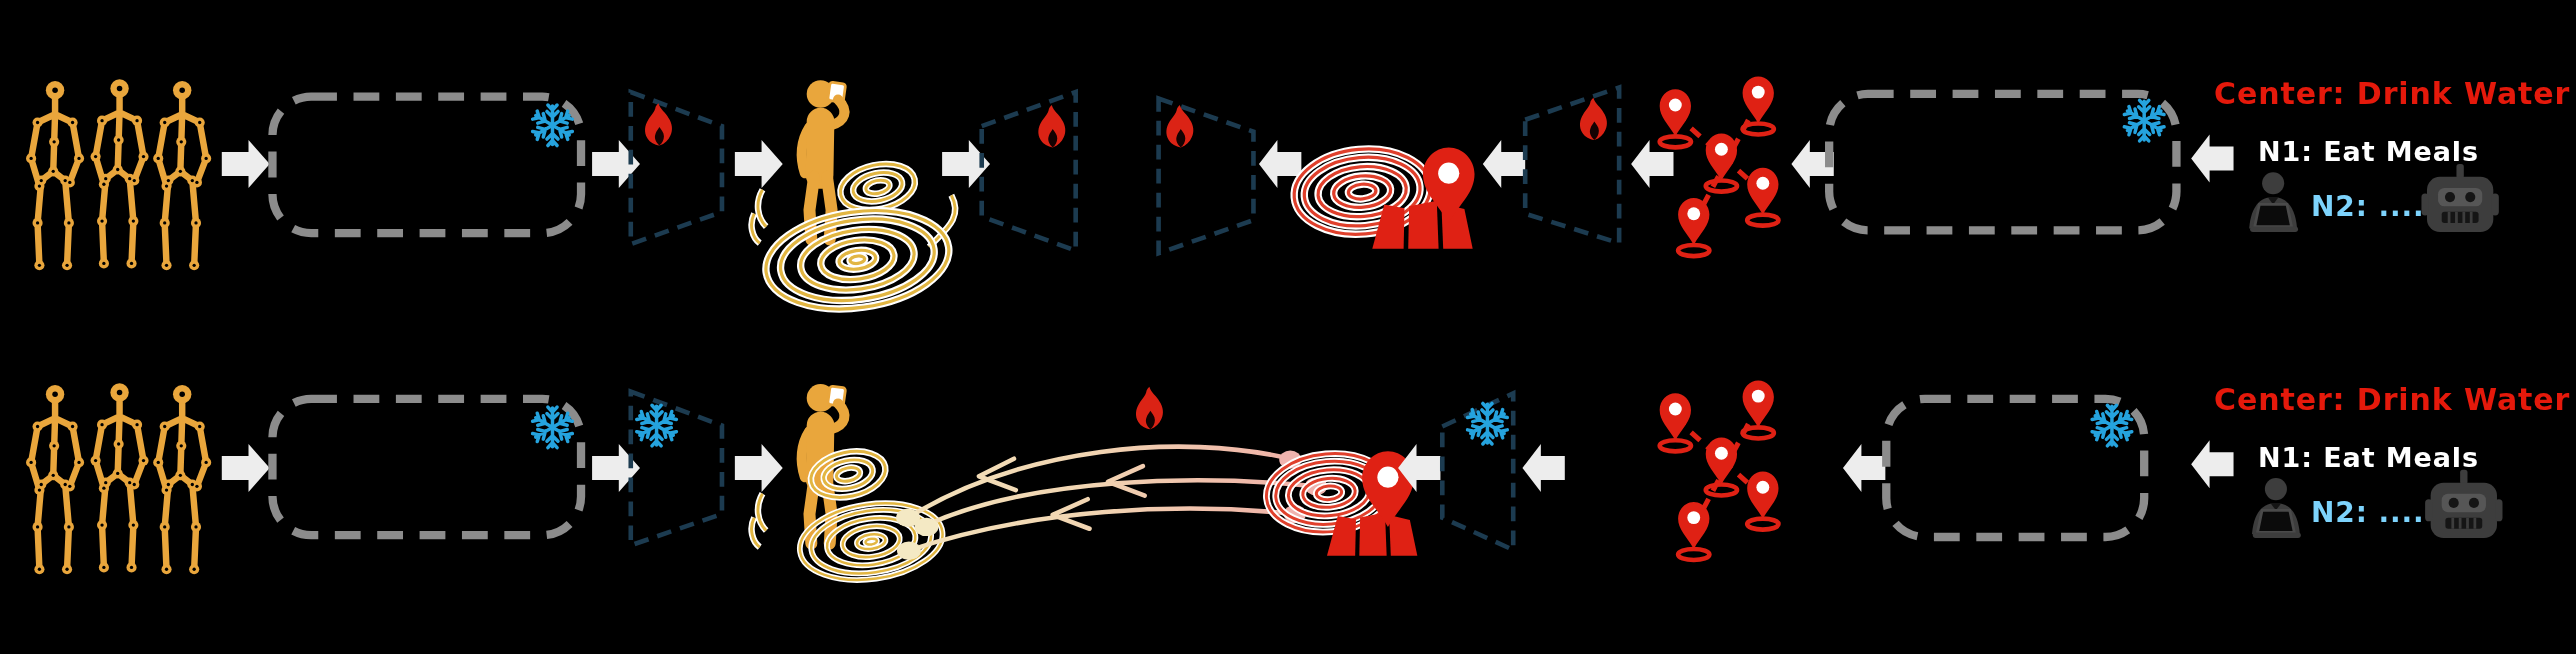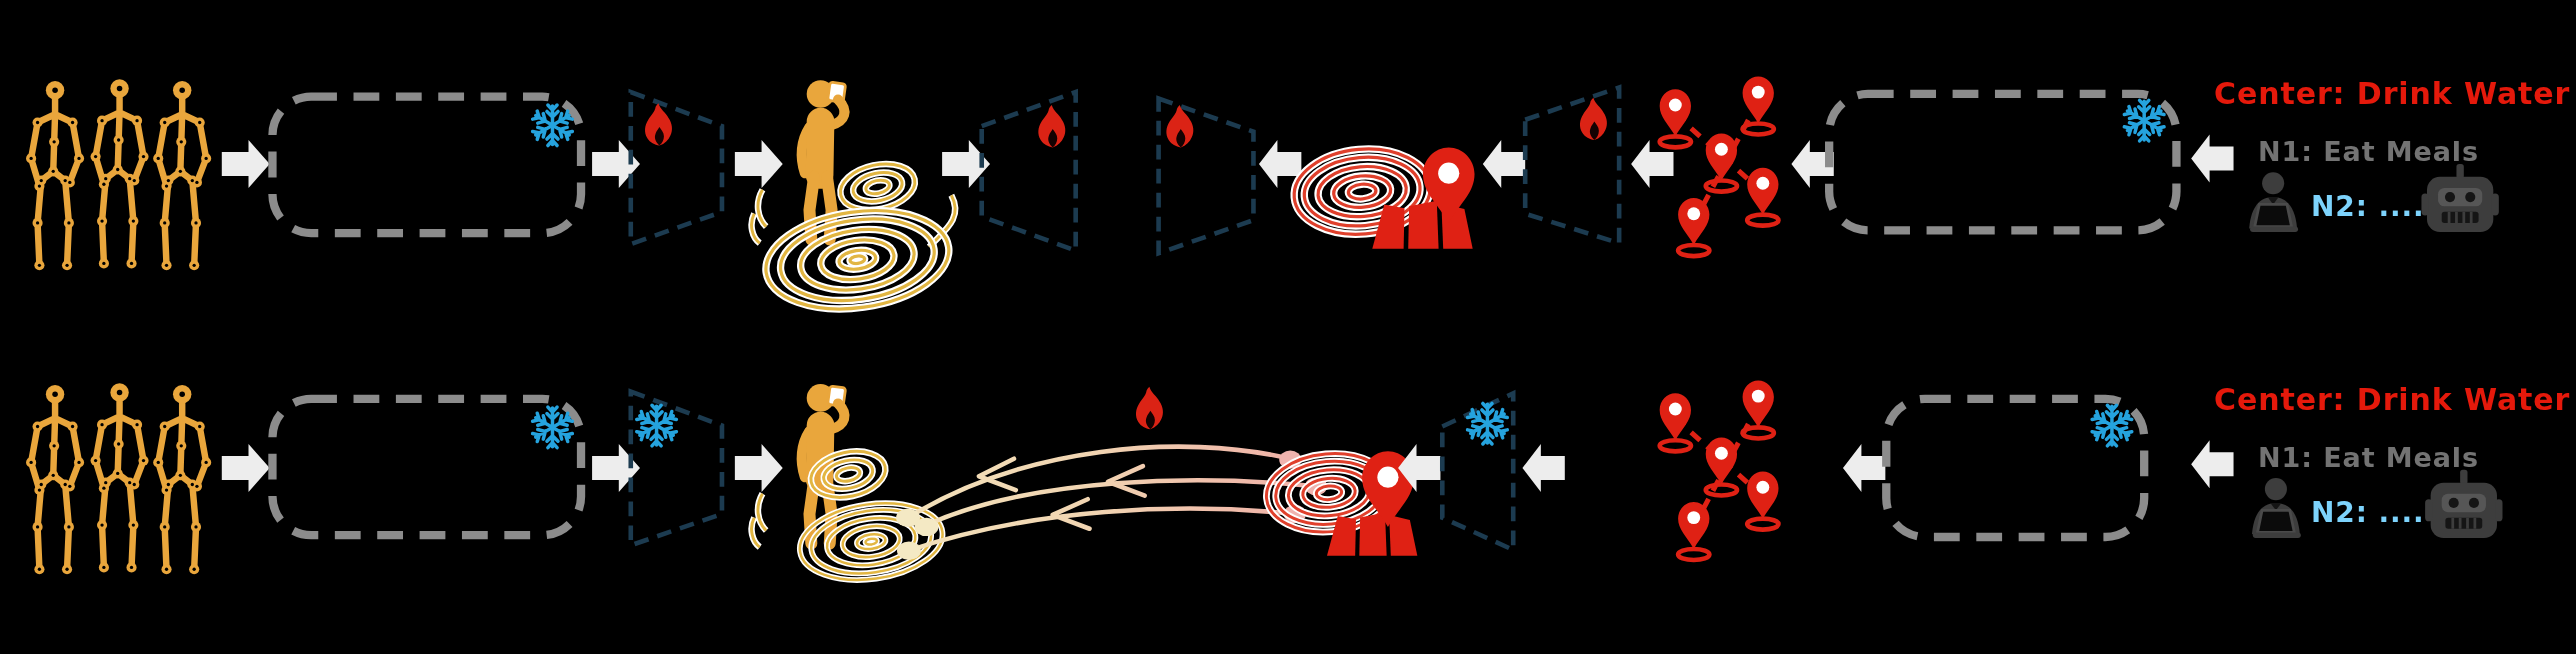--- a/index.html
+++ b/index.html
@@ -2,21 +2,21 @@
 <html style="font-size:14.7px"><head>
 <meta charset="utf-8">
 <style>
   html,body{margin:0;padding:0;background:#000;}
   .stage{position:relative;width:2576px;height:654px;background:#000;overflow:hidden;
          font-family:"DejaVu Sans",sans-serif;}
   .stage svg{position:absolute;left:0;top:0;}
   .cap{position:absolute;font-weight:bold;white-space:nowrap;letter-spacing:0.9px;
        font-family:"DejaVu Sans",sans-serif;}
   .cap-center{font-size:30px;color:#E5190B;}
-  .cap-n1{font-size:27px;color:#737373;}
+  .cap-n1{font-size:27px;color:#ffffff;}
   .cap-n2{font-size:28px;color:#7dd3fc;}
 </style>
 </head>
 <body>
 
 <div class="stage">
 
 <svg width="2576" height="654" viewBox="0 0 2795 710">
   <defs>
 

